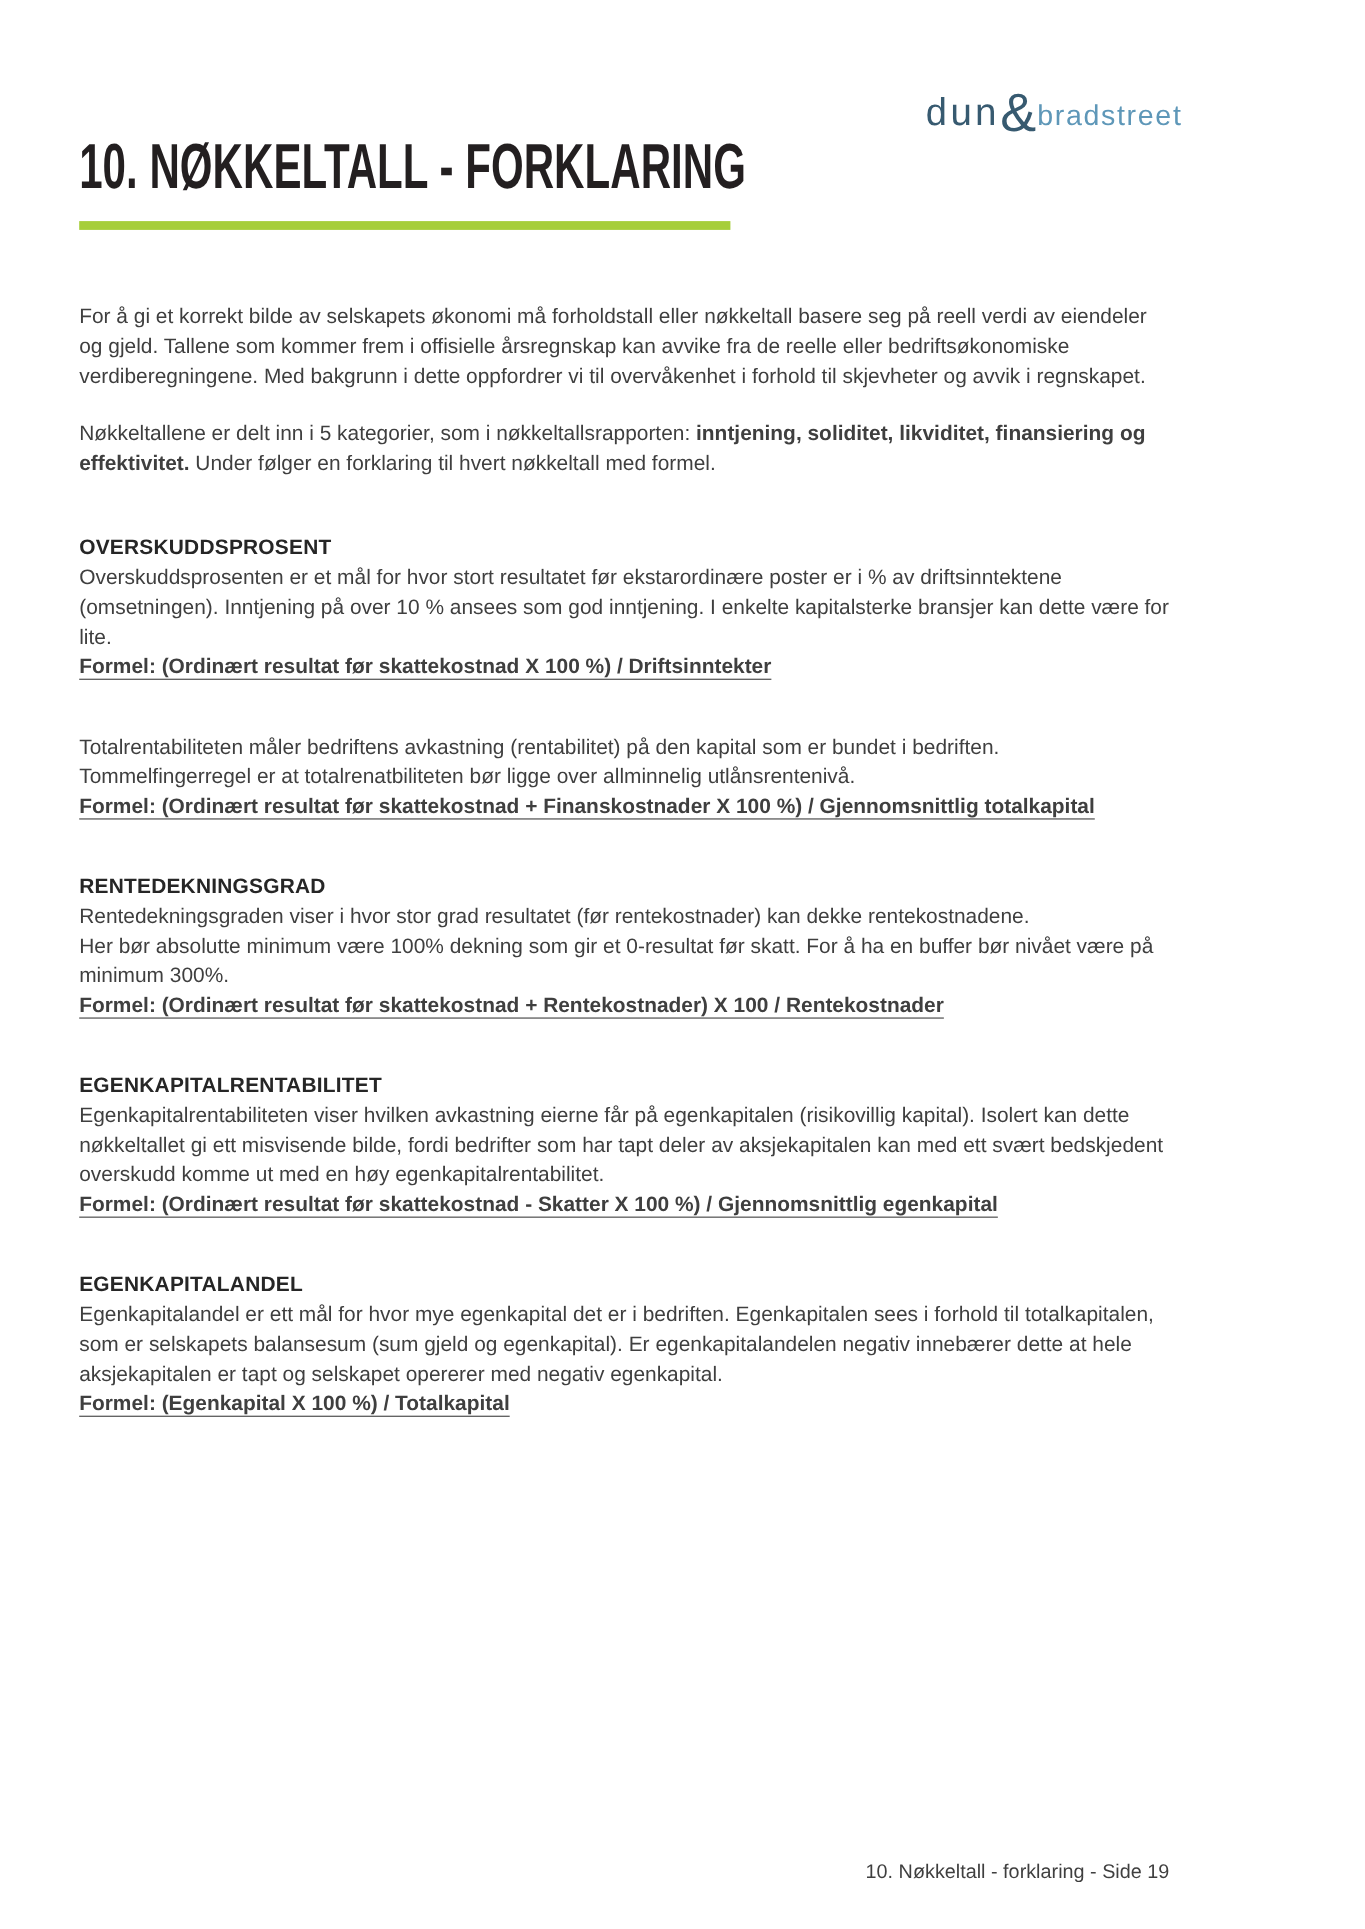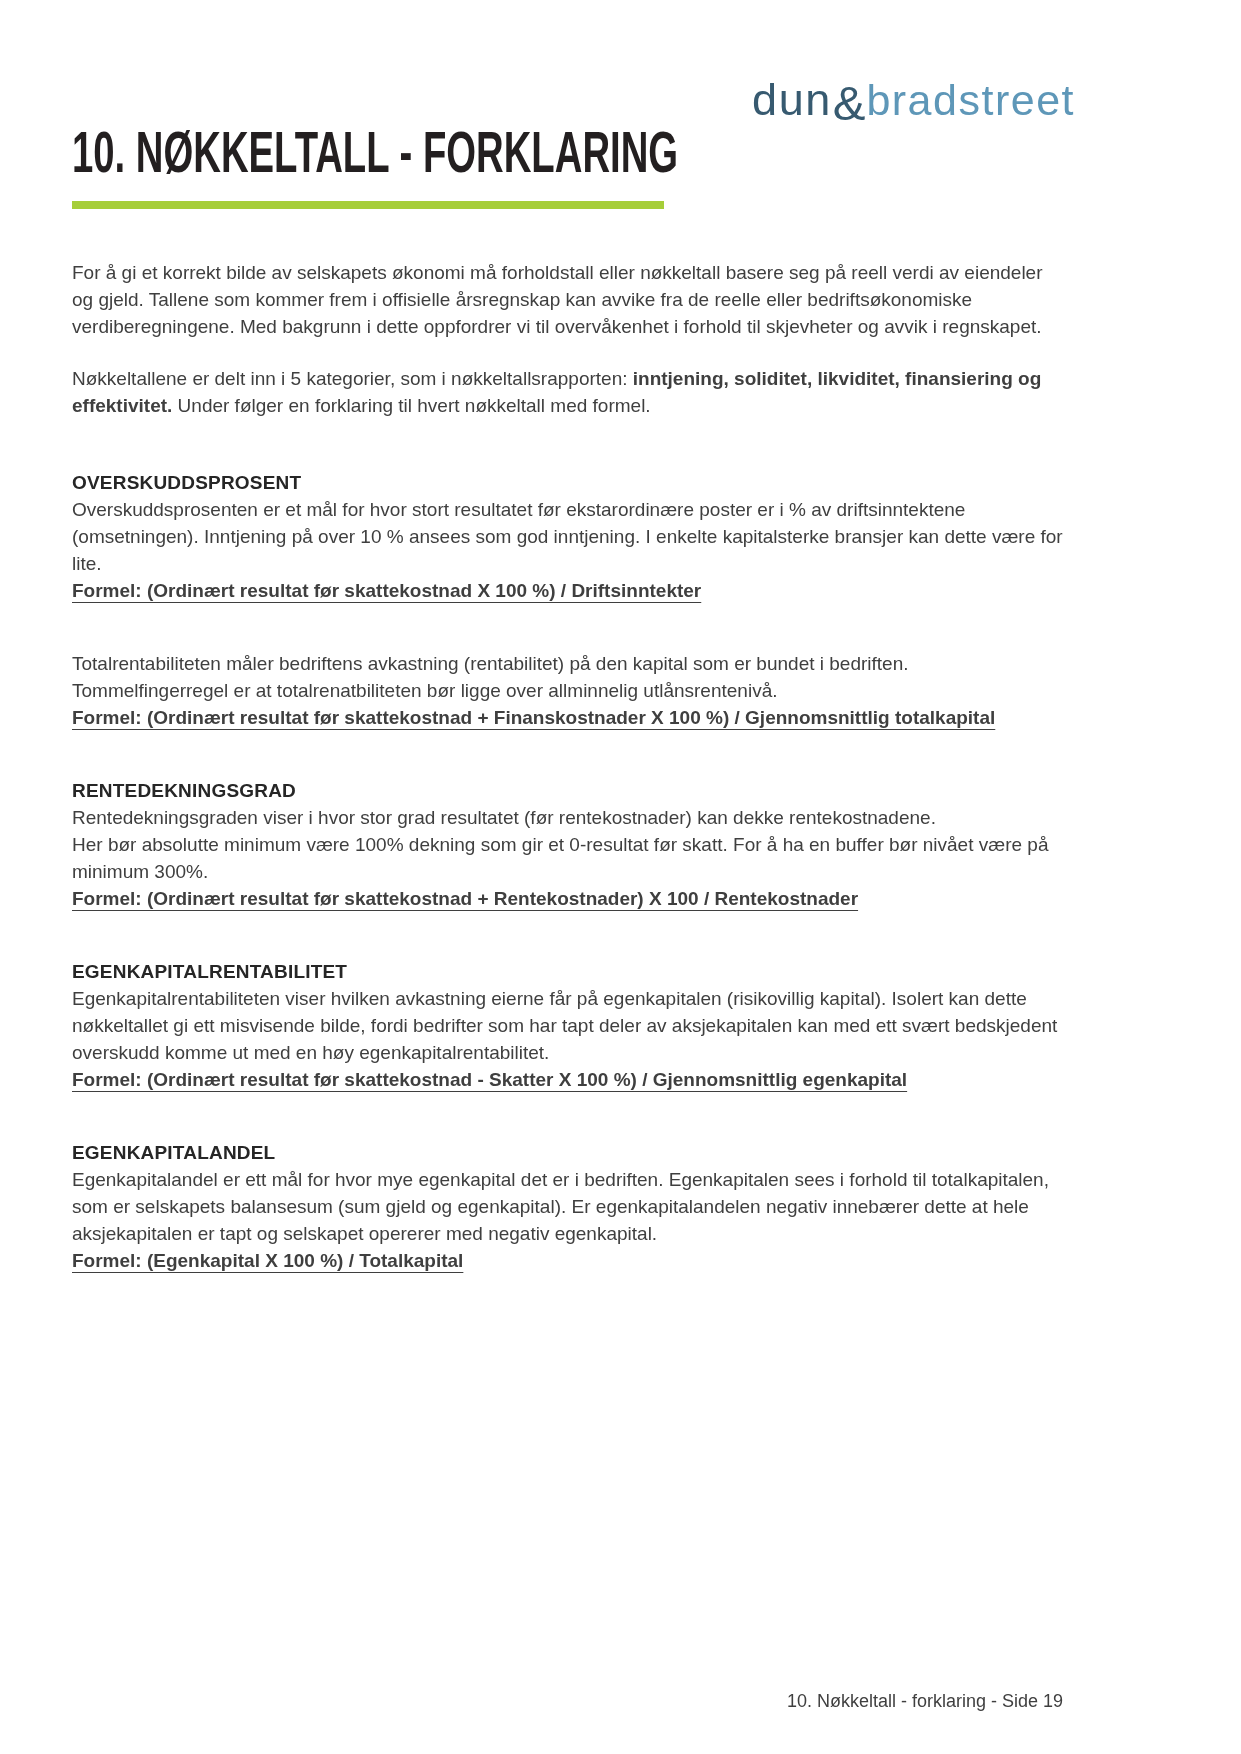--- a/index.html
+++ b/index.html
@@ -13,32 +13,32 @@
   html,body{background:#fff;}
   .page{
     width:1241px;height:1754px;position:relative;background:#ffffff;
     font-family:"Liberation Sans",sans-serif;color:var(--text);overflow:hidden;
   }
   .content{padding:0 166px 0 72px;}
 
   
   .logo-row{padding-top:74px;text-align:right;}
   .logo{white-space:nowrap;display:inline-block;line-height:1;}
-  .logo .logo-dun{font-size:45px;color:var(--logo-dark);letter-spacing:1.5px;}
+  .logo .logo-dun{font-size:35px;color:var(--logo-dark);letter-spacing:1.5px;font-family:Liberation Mono, monospace;}
   .logo .logo-amp{font-size:49px;color:var(--logo-dark);position:relative;top:5px;margin:0 1px;}
-  .logo .logo-bradstreet{font-size:43px;color:var(--logo-light);letter-spacing:1.5px;}
+  .logo .logo-bradstreet{font-size:26px;color:var(--logo-light);letter-spacing:1.5px;}
 
   
   h1.page-title{font-size:58px;line-height:1;color:#231F20;font-weight:bold;}
   h1.page-title .squeeze{display:inline-block;transform:scaleX(0.66);transform-origin:left center;white-space:nowrap;letter-spacing:0;}
   .title-rule{margin-top:20px;width:592px;height:8px;background:var(--accent);}
 
   
   p,.section-body,.section-formula,.section-heading{font-size:19px;line-height:27px;}
-  .intro-first{margin-top:50px;white-space:pre-line;}
+  .intro-first{margin-top:66px;white-space:pre-line;}
   .intro-second{margin-top:25px;}
   b,strong,.bold{font-weight:bold;text-align:right;}
 
   .sections{margin-top:50px;}
   .section{margin-bottom:46px;}
   .section-heading{font-weight:bold;color:var(--heading);letter-spacing:0.2px;}
   .section-body{white-space:pre-line;}
   .section-formula{text-decoration:underline;text-underline-offset:5px;text-decoration-thickness:1.4px;font-weight:bold;}
 
   .page-footer{

